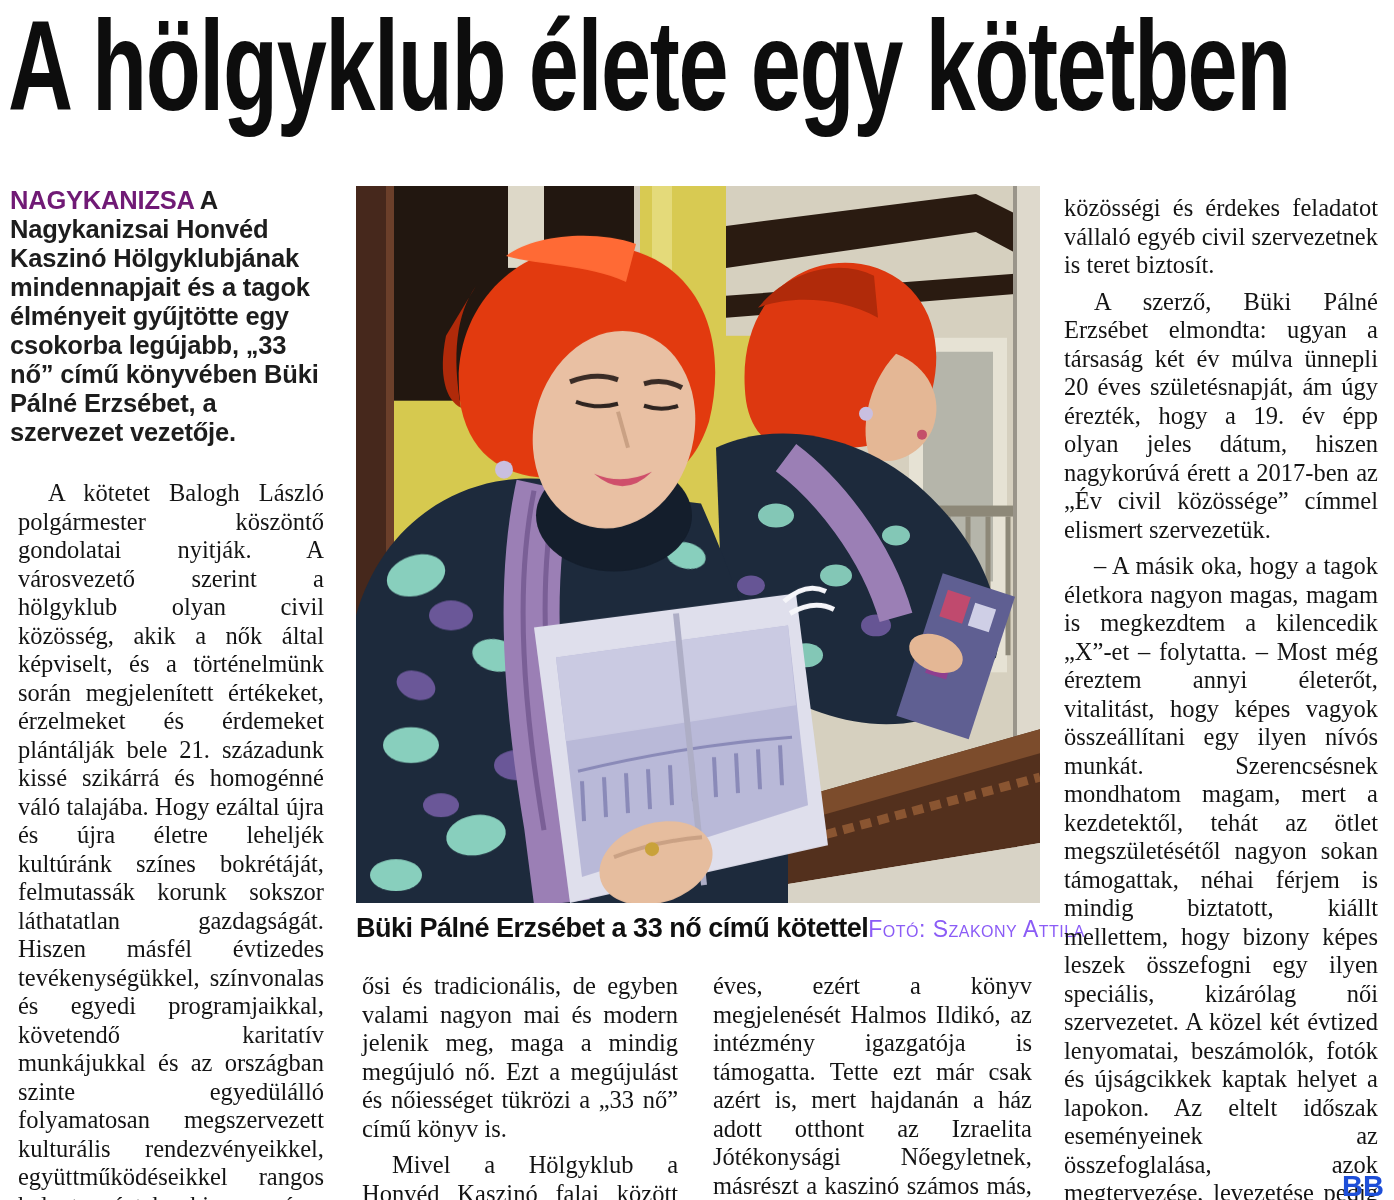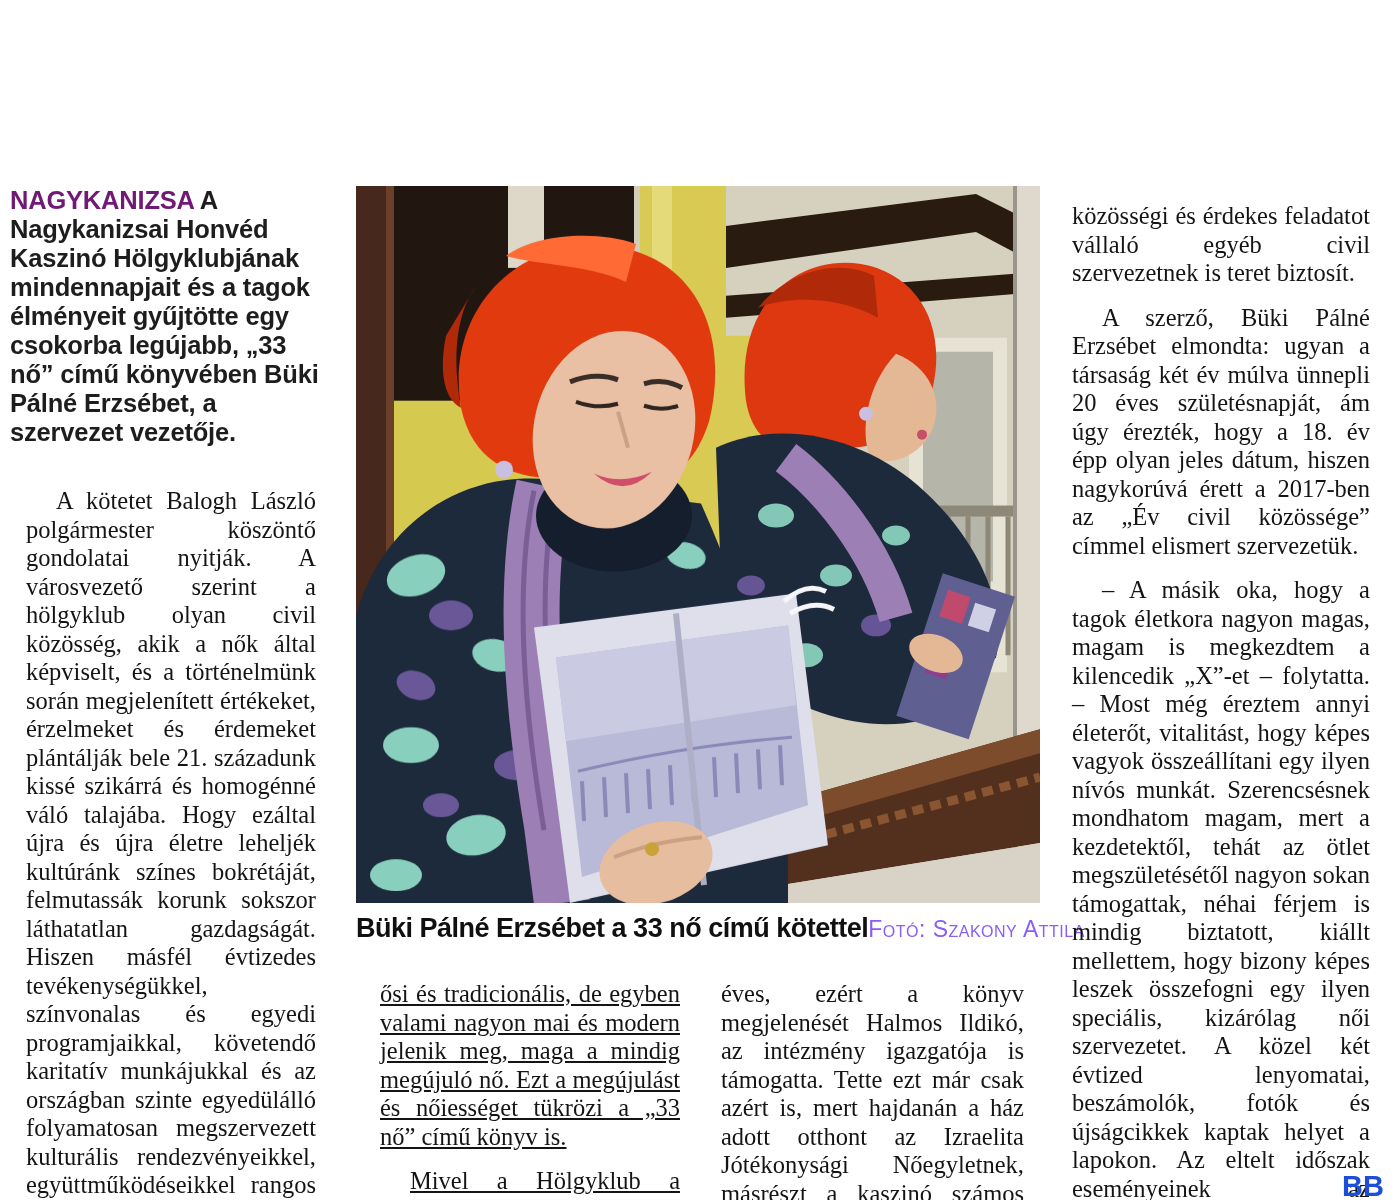--- a/index.html
+++ b/index.html
@@ -15,21 +15,21 @@
   .lead{
     font-family:"Liberation Sans",sans-serif;font-size:25.5px;line-height:29px;
     font-weight:700;color:#1d1d1d;text-align:left;letter-spacing:-0.2px;
   }
   .loc-tag{color:#701a75;font-weight:700;}
   
   .body-col{
     font-size:24.5px;line-height:28.5px;text-align:justify;overflow:hidden;
     hyphens:auto;-webkit-hyphens:auto;
   }
-  .body-col p{margin:16px;}
+  .body-col p{margin:8px;}
   .body-col p.indent{text-indent:30px;}
   .col-box{position:absolute;overflow:hidden;}
   
   .caption-row{
     position:absolute;display:flex;justify-content:space-between;align-items:baseline;
   }
   .caption{
     font-family:"Liberation Sans",sans-serif;font-weight:700;font-size:27px;
     color:#101010;letter-spacing:-0.5px;white-space:nowrap;
   }
@@ -41,20 +41,25 @@
     position:absolute;right:2px;bottom:0;
     font-family:"Liberation Sans",sans-serif;font-weight:700;font-size:29px;color:#1d4ed8;
   }
   #photo-wrap{position:absolute;left:356px;top:186px;width:684px;height:717px;overflow:hidden;}
 </style>
 </head>
 <body>
 
 <div id="page">
 
+  <div class="abs" style="left:8px;top:4px;">
+    <svg id="headline-svg" width="1330" height="148" viewBox="0 0 1330 148">
+      <text x="0" y="106" font-size="128" letter-spacing="-2" textLength="1282" lengthAdjust="spacingAndGlyphs">A hölgyklub élete egy kötetben</text>
+    </svg>
+  </div>
 
 
   <div class="col-box" style="left:10px;top:186px;width:322px;height:1014px;">
     <div class="lead">
       <span class="loc-tag">NAGYKANIZSA</span><span> A Nagykanizsai Honvéd Kaszinó Hölgyklubjának mindennapjait és a tagok élményeit gyűjtötte egy csokorba legújabb, „33 nő” című könyvében Büki Pálné Erzsébet, a szervezet vezetője.</span>
     </div>
     <div class="body-col" style="margin-top:24px;height:748px;">
       <p class="indent">A kötetet Balogh László polgármester köszöntő gondolatai nyitják. A városvezető szerint a hölgyklub olyan civil közösség, akik a nők által képviselt, és a történelmünk során megjelenített értékeket, érzelmeket és érdemeket plántálják bele 21. századunk kissé szikárrá és homogénné váló talajába. Hogy ezáltal újra és újra életre leheljék kultúránk színes bokrétáját, felmutassák korunk sokszor láthatatlan gazdagságát. Hiszen másfél évtizedes tevékenységükkel, színvonalas és egyedi programjaikkal, követendő karitatív munkájukkal és az országban szinte egyedülálló folyamatosan megszervezett kulturális rendezvényeikkel, együttműködéseikkel rangos helyet vívtak ki a város szívében. A hölgyklubra büszkék lehetnek a kanizsaiak, mert az ő szellemiségükben van valami nagyon</p>
     </div>
   </div>
@@ -193,29 +198,29 @@
         </g>
       </g>
     </svg>
   </div>
 
   <div class="caption-row" style="left:356px;top:913px;width:684px;">
     <span class="caption">Büki Pálné Erzsébet a 33 nő című kötettel</span>
     <span class="credit">Fotó: Szakony Attila</span>
   </div>
 
-  <div class="col-box body-col" style="left:364px;top:964px;width:332px;height:236px;text-decoration:underline;">
+  <div class="col-box body-col" style="left:354px;top:964px;width:332px;height:236px;">
     <p>ősi és tradicionális, de egyben valami nagyon mai és modern jelenik meg, maga a mindig megújuló nő. Ezt a megújulást és nőiességet tükrözi a „33 nő” című könyv is.</p>
     <p class="indent">Mivel a Hölgyklub a Honvéd Kaszinó falai között mű-</p>
   </div>
 
   <div class="col-box body-col" style="left:705px;top:964px;width:335px;height:236px;">
     <p>éves, ezért a könyv megjelenését Halmos Ildikó, az intézmény igazgatója is támogatta. Tette ezt már csak azért is, mert hajdanán a ház adott otthont az Izraelita Jótékonysági Nőegyletnek, másrészt a kaszinó számos más, hasznos</p>
   </div>
 
   <div class="col-box body-col" style="left:1056px;top:186px;width:330px;height:1014px;">
     <p>közösségi és érdekes feladatot vállaló egyéb civil szervezetnek is teret biztosít.</p>
-    <p class="indent">A szerző, Büki Pálné Erzsébet elmondta: ugyan a társaság két év múlva ünnepli 20 éves születésnapját, ám úgy érezték, hogy a 18. év épp olyan jeles dátum, hiszen nagykorúvá érett a 2017-ben az „Év civil közössége” címmel elismert szervezetük.</p>
+    <p class="indent">A szerző, Büki Pálné Erzsébet elmondta: ugyan a társaság két év múlva ünnepli 20 éves születésnapját, ám úgy érezték, hogy a 19. év épp olyan jeles dátum, hiszen nagykorúvá érett a 2017-ben az „Év civil közössége” címmel elismert szervezetük.</p>
     <p class="indent">– A másik oka, hogy a tagok életkora nagyon magas, magam is megkezdtem a kilencedik „X”-et – folytatta. – Most még éreztem annyi életerőt, vitalitást, hogy képes vagyok összeállítani egy ilyen nívós munkát. Szerencsésnek mondhatom magam, mert a kezdetektől, tehát az ötlet megszületésétől nagyon sokan támogattak, néhai férjem is mindig biztatott, kiállt mellettem, hogy bizony képes leszek összefogni egy ilyen speciális, kizárólag női szervezetet. A közel két évtized lenyomatai, beszámolók, fotók és újságcikkek kaptak helyet a lapokon. Az eltelt időszak eseményeinek az összefoglalása, azok megtervezése, levezetése pedig egyfajta módszertani anyagot jelenthet más civil szervezetek és közösségek számára.</p>
     <span class="bb">BB</span>
   </div>
 
 </div>
 
 </body></html>

